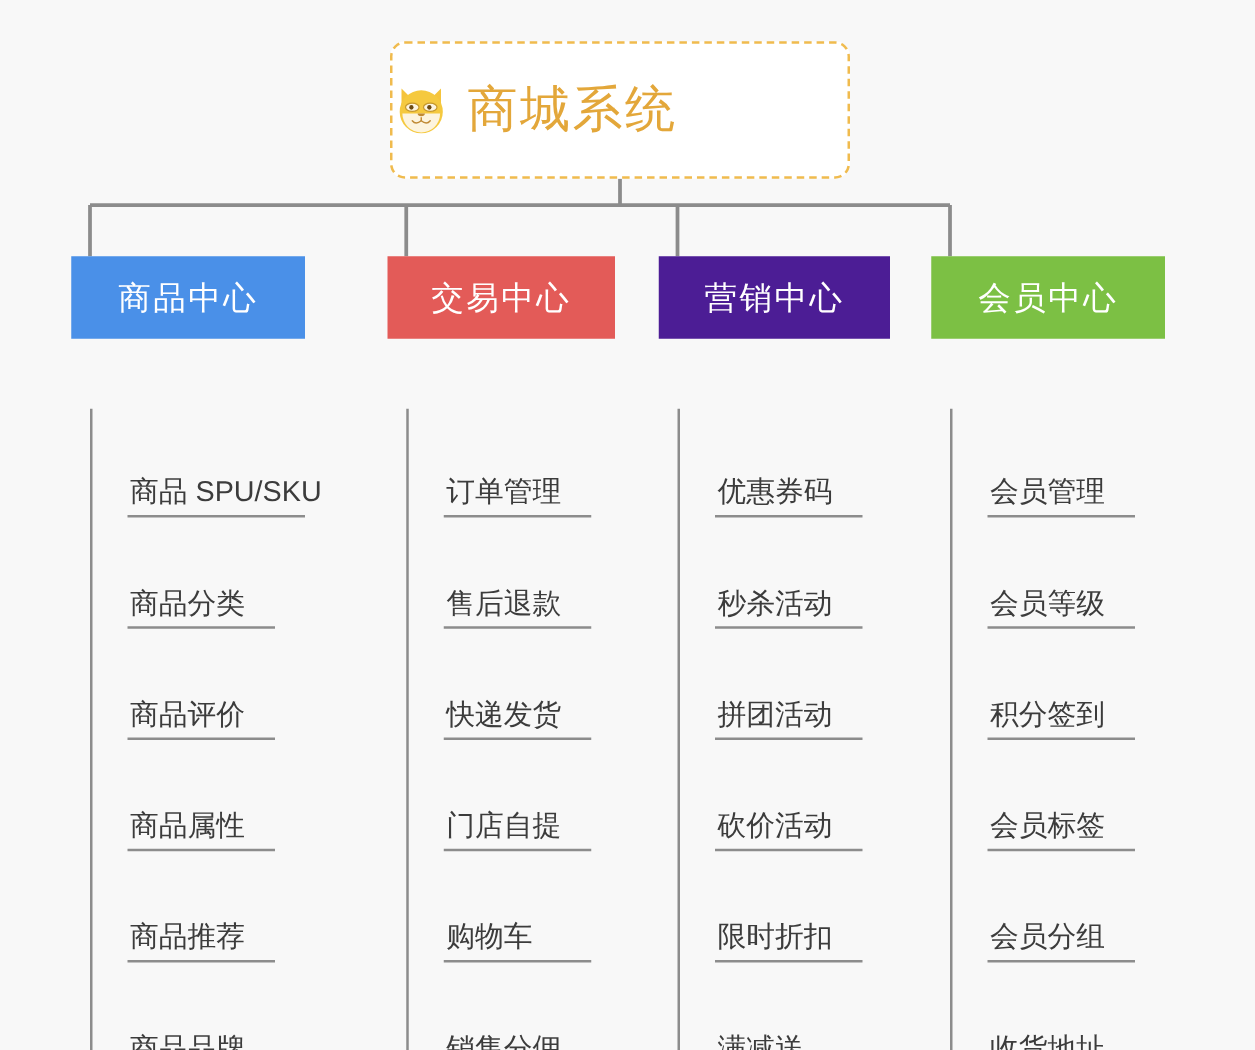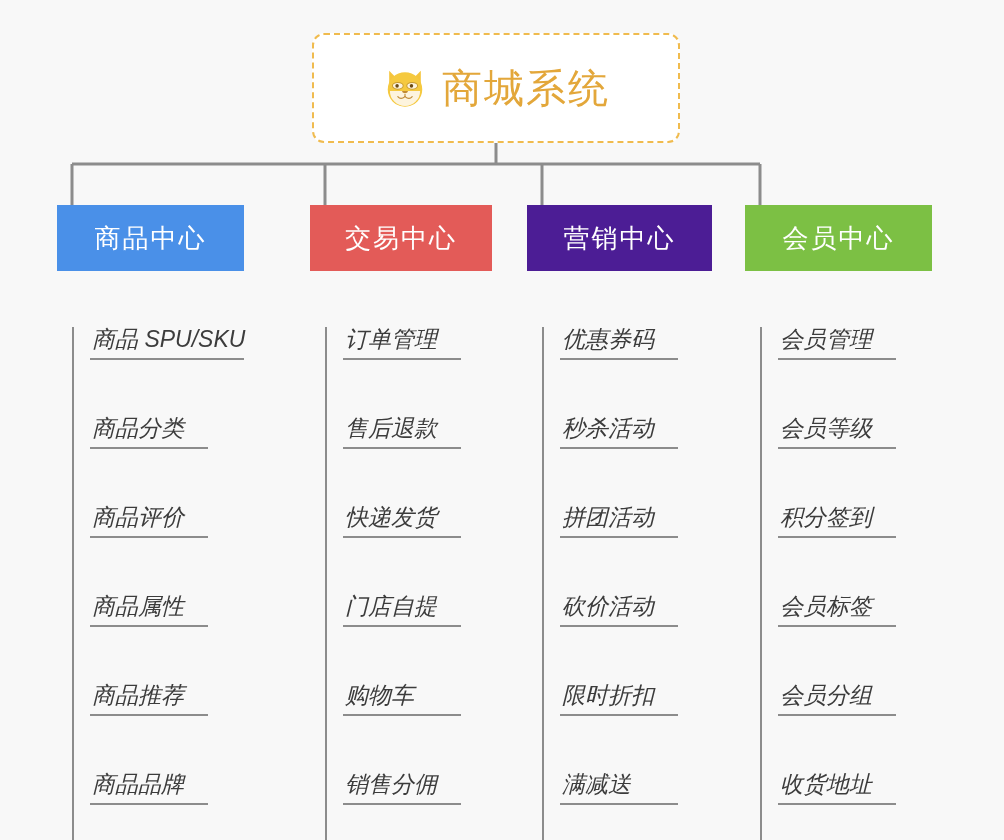--- a/index.html
+++ b/index.html
@@ -34,21 +34,21 @@
     position: absolute;
     left: 312px;
     top: 33px;
     width: 368px;
     height: 110px;
     background: #ffffff;
     border: 2px dashed #f0bb4e;
     border-radius: 12px;
     display: flex;
     align-items: center;
-    justify-content: center;
+    justify-content: flex-start;
     gap: 14px;
   }
 
   #shiba-icon {
     width: 46px;
     height: 46px;
     flex: 0 0 auto;
     display: block;
   }
 
@@ -82,24 +82,23 @@
   .leaf-stack {
     margin-left: 15px;
     margin-top: 56px;
     border-left: 2px solid #8c8c8c;
     padding-left: 0;
   }
 
   .leaf {
     height: 89px;
     display: flex;
-    align-items: flex-start;
-    padding-left: 16px;
+    align-items: flex-end;
+    padding-left: 28px;
     padding-bottom: 2px;
-    font-style: italic;
   }
 
   .leaf-label {
     display: inline-block;
     border-bottom: 2px solid #8c8c8c;
     padding: 0 6px 6px 2px;
     font-size: 23px;
     color: #3c3c3c;
     white-space: nowrap;
     line-height: 1.1;

